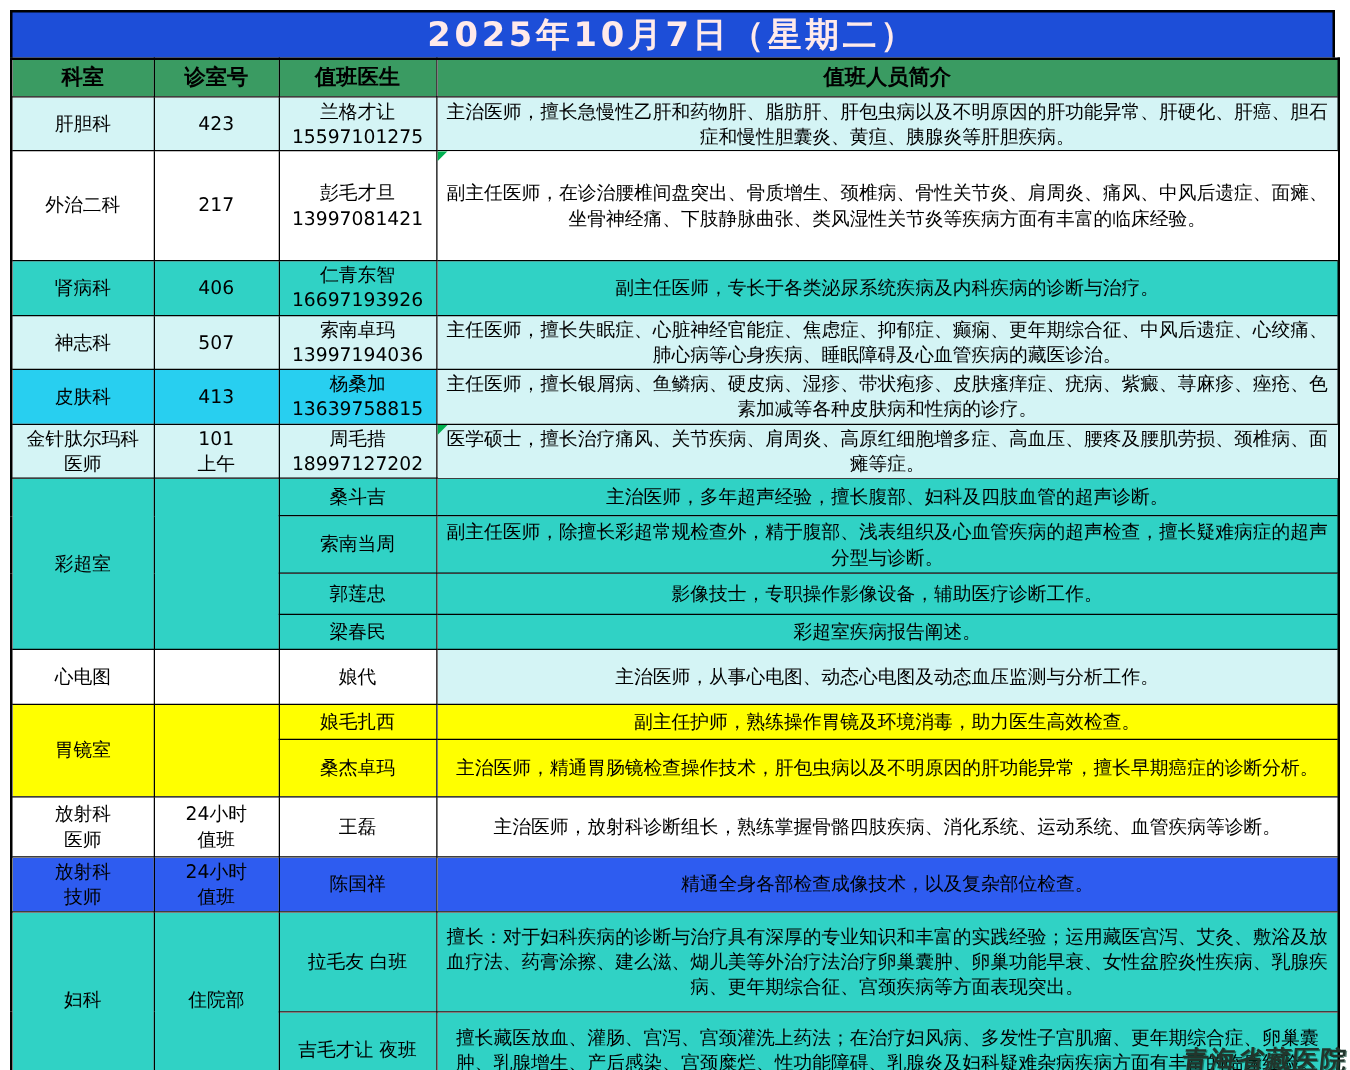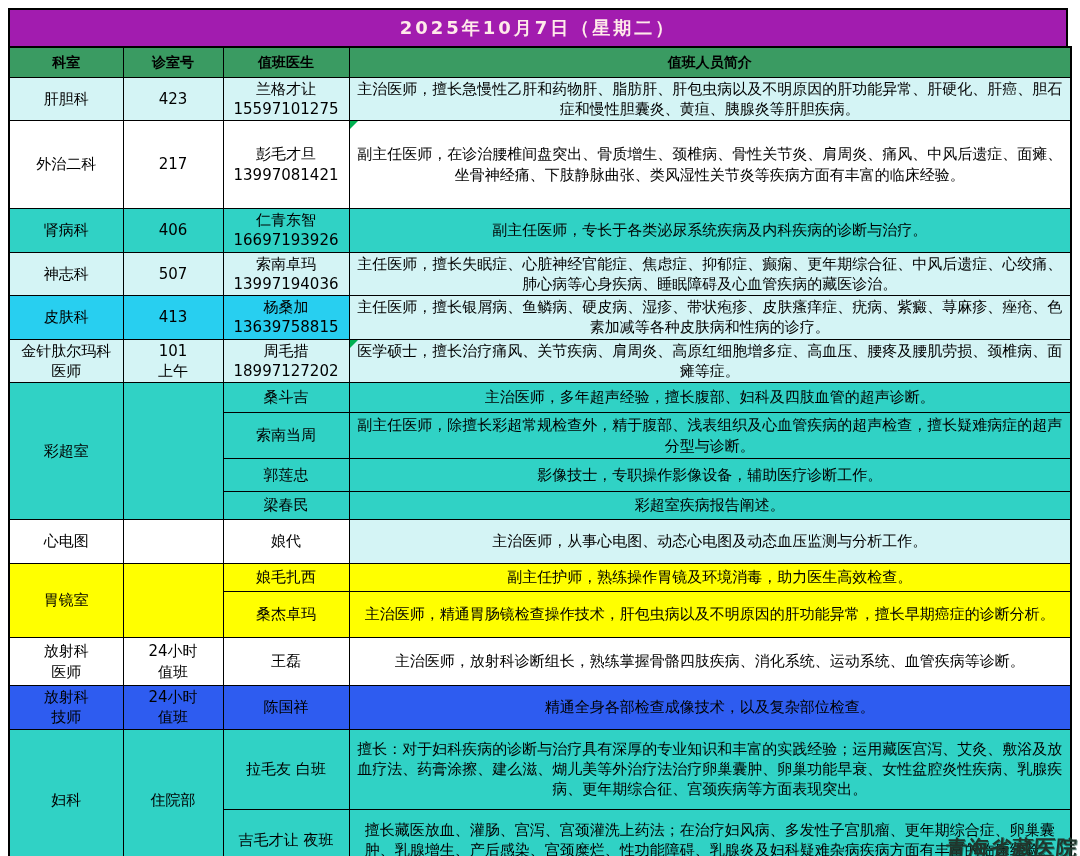--- a/index.html
+++ b/index.html
@@ -1,26 +1,26 @@
 <!DOCTYPE html>
 <html><head>
 <meta charset="utf-8">
 <style>
   html,body{margin:0;padding:0;background:#ffffff;width:1080px;height:856px;overflow:hidden;
     font-family:"DejaVu Sans","Liberation Sans",sans-serif;}
   .sheet{position:relative;width:1080px;height:856px;}
-  .titlebar{margin:8px 8px 0 8px;width:1060px;height:38px;background:#a21caf;
+  .titlebar{margin:8px 8px 0 8px;width:1060px;height:38px;background:#1d4ed8;
     border:2px solid #000;border-bottom:none;display:flex;align-items:center;justify-content:center;
-    color:#ffeaea;font-size:18px;font-weight:bold;letter-spacing:3px;box-sizing:border-box;text-align:right;}
+    color:#ffeaea;font-size:27px;font-weight:bold;letter-spacing:3px;box-sizing:border-box;text-align:right;}
   table.sched{margin:0 8px;width:1064px;border-collapse:collapse;table-layout:fixed;
     border:2px solid #000;}
   table.sched th,table.sched td{border:1px solid #000;font-size:15px;color:#000;
     text-align:center;vertical-align:middle;white-space:pre-line;padding:1px 2px;
     overflow:hidden;line-height:1.35;}
-  table.sched th{background:#3a9b62;font-size:14px;font-weight:bold;}
+  table.sched th{background:#3a9b62;font-size:17px;font-weight:bold;}
   td.d{text-align:left;padding:2px 7px;line-height:1.42;}
   td.red{color:#c03028;}
   td.pale{background:#d4f4f5;}
   td.white{background:#ffffff;}
   td.turq{background:#30d2c5;}
   td.cyan{background:#28cff0;}
   td.yellow{background:#ffff00;margin-left:31px;}
   td.blue{background:#2e5cf0;}
   td.gm{position:relative;}
   td.gm::before{content:"";position:absolute;top:0;left:0;width:0;height:0;

